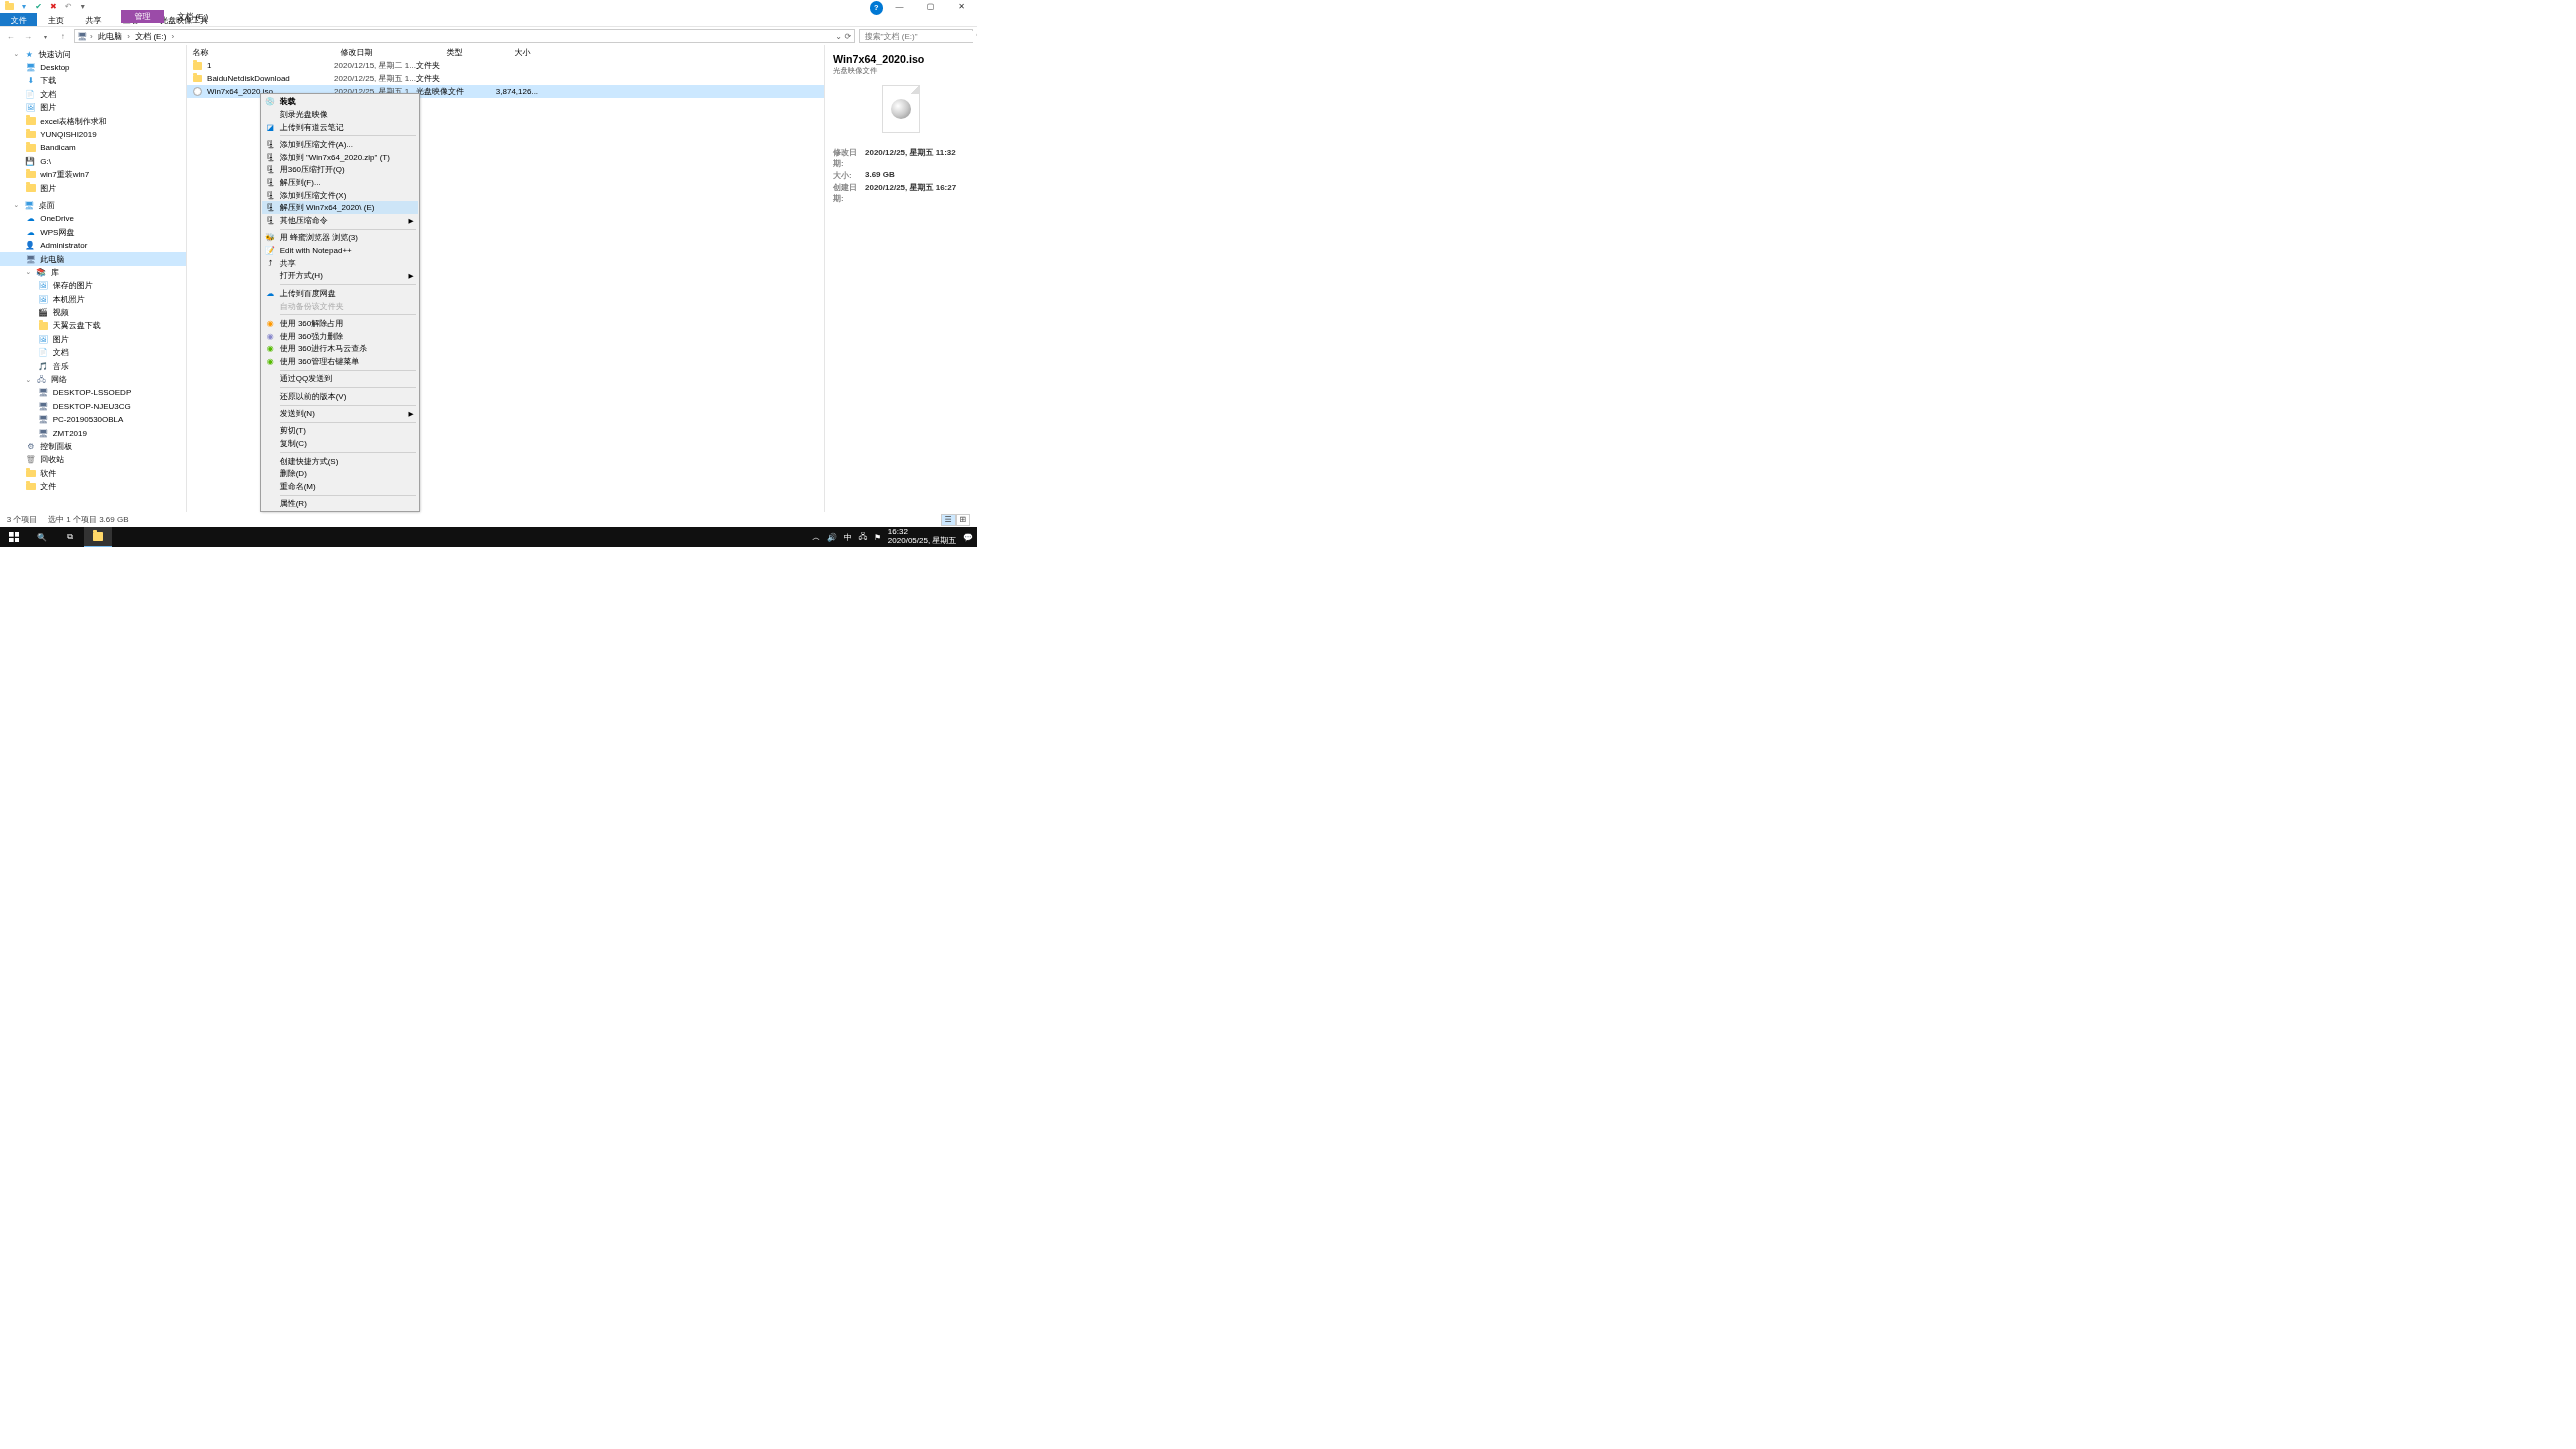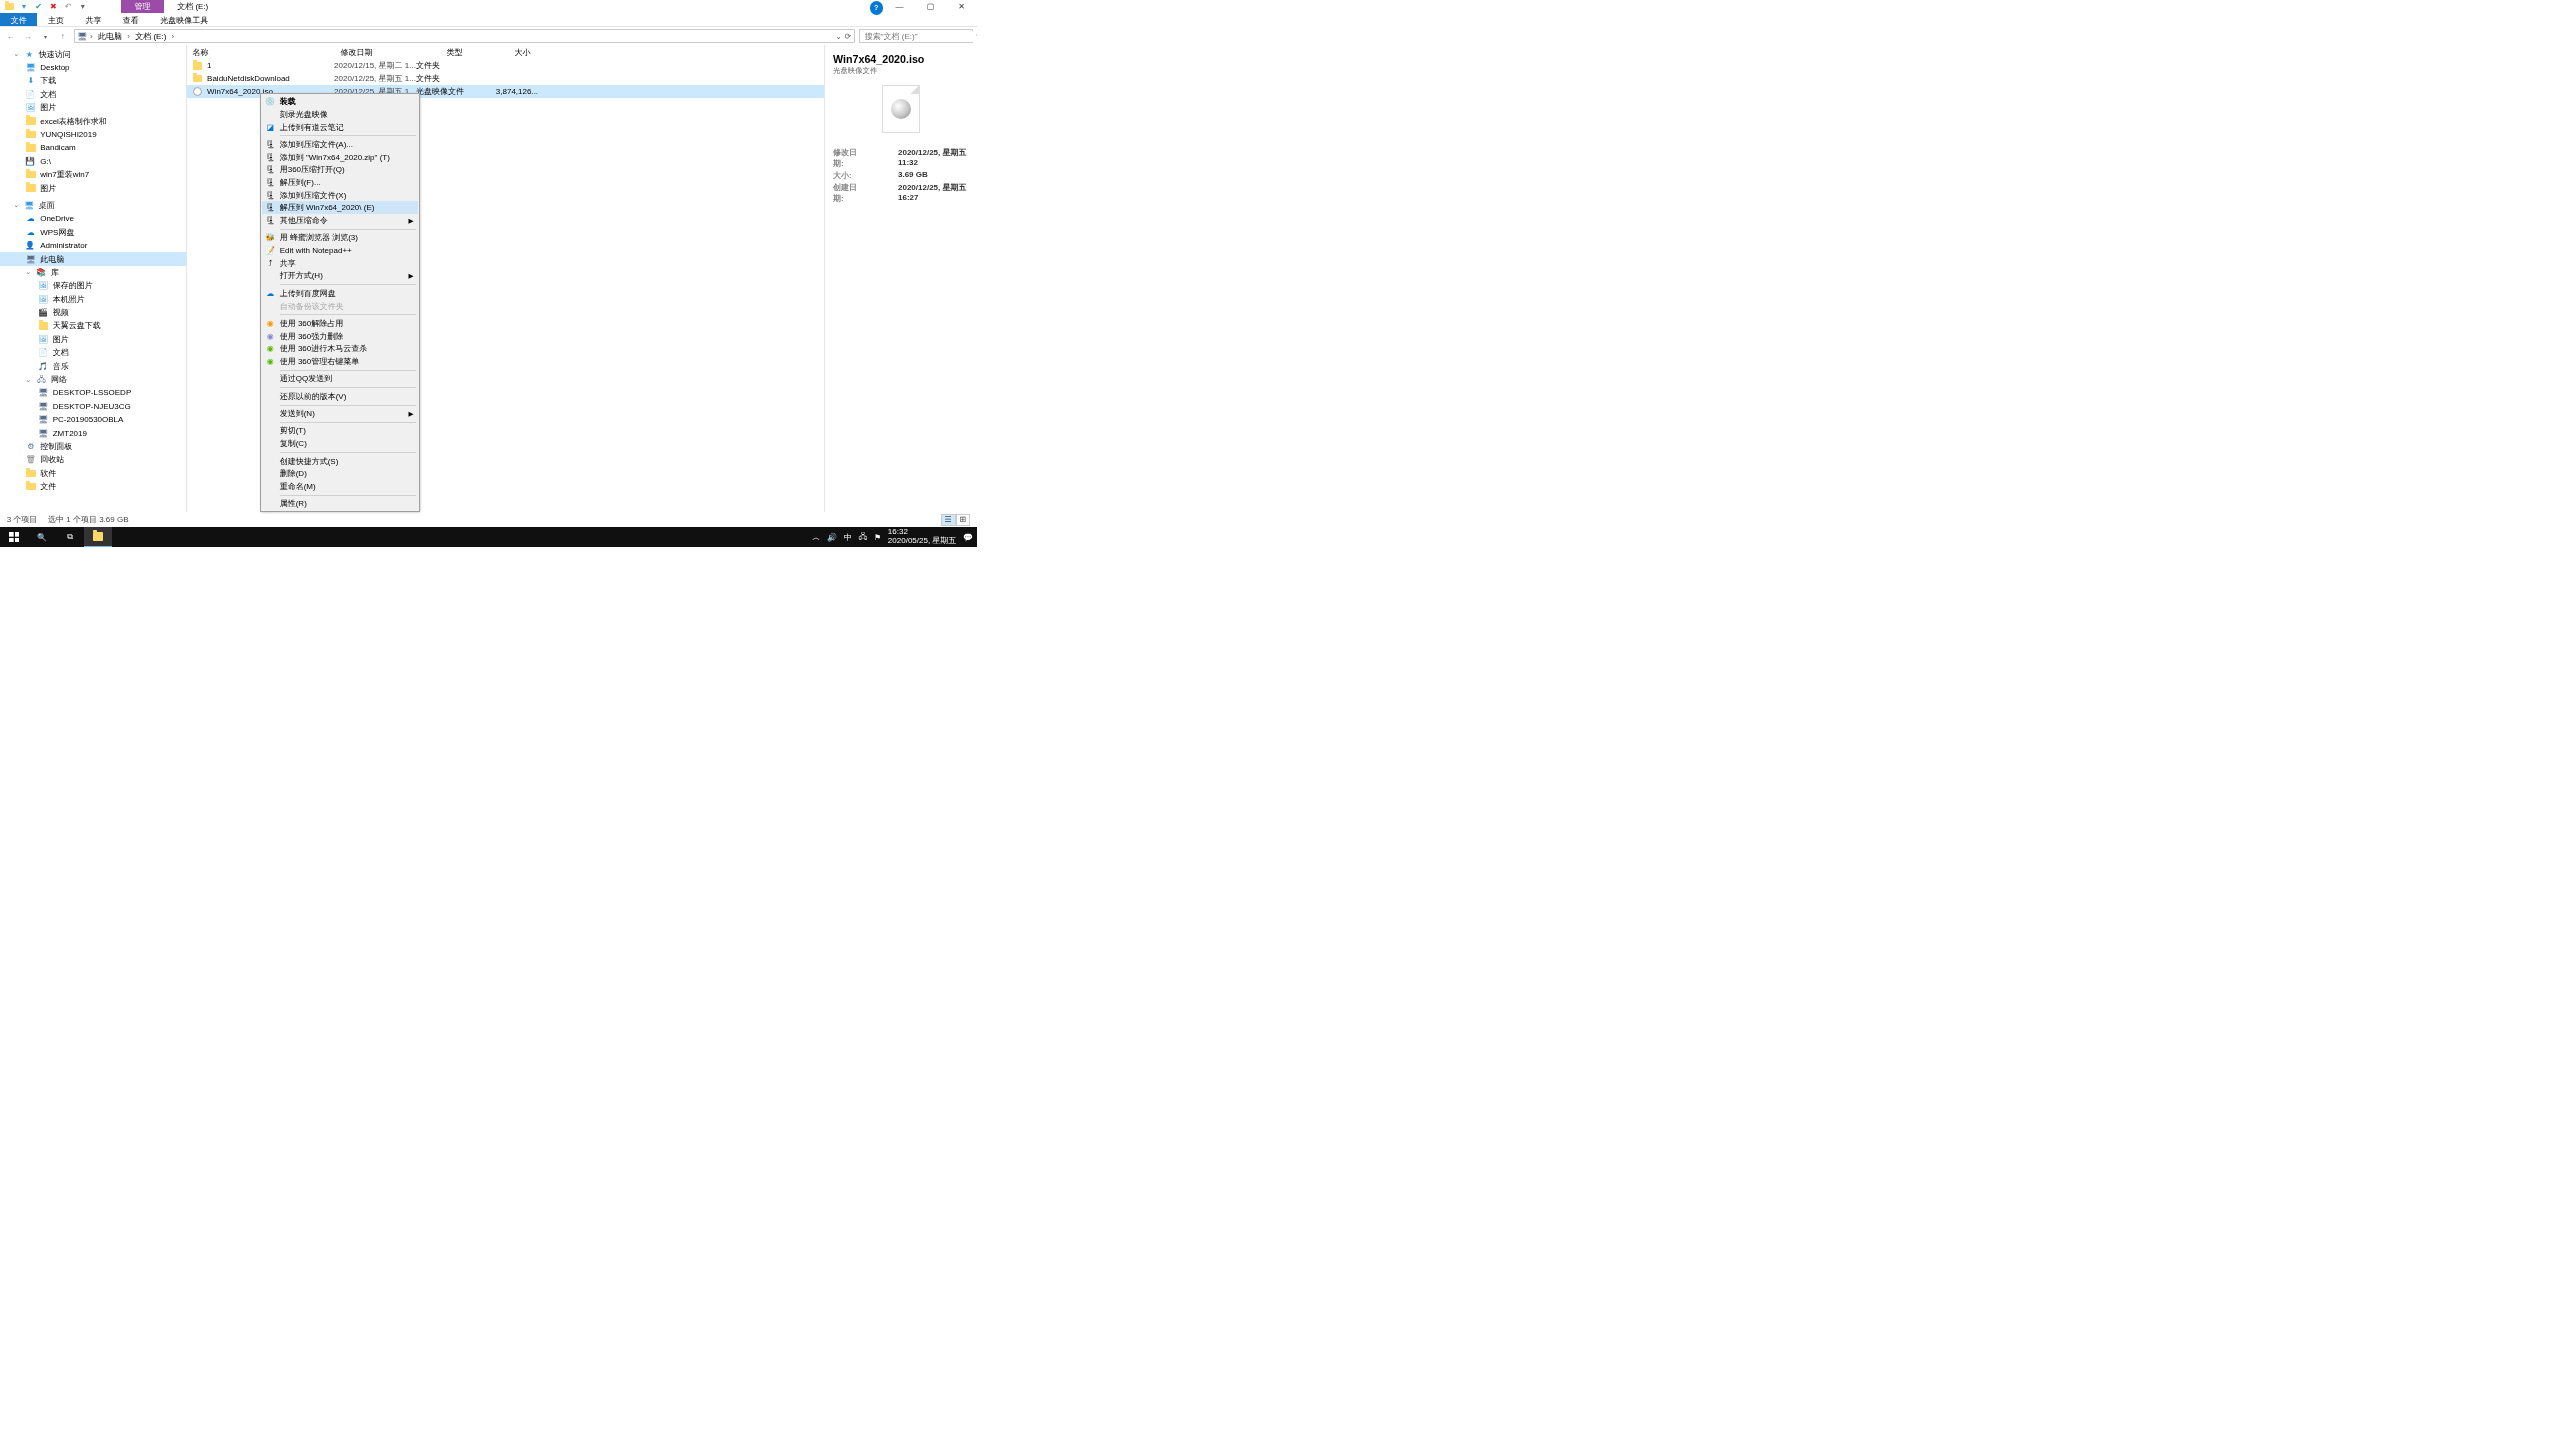--- a/index.html
+++ b/index.html
@@ -4,21 +4,21 @@
 <style>
 * { box-sizing: border-box; font-family: "Microsoft YaHei", "Segoe UI", sans-serif; font-size: 8px; }
 html, body { margin: 0; padding: 0; width: 977px; height: 547px; overflow: hidden; background: #fff; }
 
 .win { position: relative; width: 100%; height: 100%; }
 
 
 .titlebar { height: 13.4px; background: #fff; display: flex; align-items: center; }
 .qat { display: flex; align-items: center; gap: 4px; padding-left: 4px; }
 .qat .ico { width: 10.7px; height: 10.7px; display: inline-flex; align-items: center; justify-content: center; }
-.tabstrip { position: absolute; left: 121px; top: 0; height: 13.4px; display: flex; }
+.tabstrip { position: absolute; left: 121px; top: 10px; height: 13.4px; display: flex; }
 .toptab { padding: 1.3px 13.4px; font-size: 8px; }
 .toptab.ctx { background: #9b4ba8; color: #fff; }
 .wincontrols { position: absolute; right: 0; top: 0; display: flex; }
 .winbtn { width: 31px; height: 13.4px; display: flex; align-items: center; justify-content: center; color: #333; }
 .help { position: absolute; right: 94px; top: 1.3px; width: 13.4px; height: 13.4px; border-radius: 50%; background: #0078d4; color: #fff; display: flex; align-items: center; justify-content: center; font-size: 7.4px; font-weight: bold; }
 
 
 .ribbon { height: 14px; background: #fff; display: flex; border-bottom: 0.7px solid #e5e5e5; }
 .rtab { padding: 2px 10.7px; font-size: 8px; }
 .rtab.active { background: #1979ca; color: #fff; }
@@ -76,21 +76,21 @@
 
 .preview { width: 153px; border-left: 0.7px solid #e5e5e5; padding: 8px; }
 .preview h2 { font-size: 10.7px; font-weight: 600; margin: 0 0 1.3px; }
 .preview .sub { color: #666; font-size: 7.4px; margin-bottom: 9.4px; }
 .preview .thumb { width: 38px; height: 48px; border: 0.7px solid #ddd; margin: 0 auto 13.4px; position: relative; background: #fff; }
 .preview .thumb .dsc { position: absolute; top: 50%; left: 50%; transform: translate(-50%,-50%); width: 20px; height: 20px; border-radius: 50%; background: radial-gradient(circle at 35% 35%, #fff, #ccc, #888); }
 .preview .thumb::before { content: ""; position: absolute; right: 0; top: 0; width: 8px; height: 8px; background: linear-gradient(135deg, #fff 50%, #ddd 50%); }
 .meta { font-size: 7.4px; }
 .meta div { display: flex; margin-bottom: 1.3px; font-weight: bold; }
 .meta .k { width: 32px; color: #888; }
-.meta .v { flex: 1; color: #333; margin-left: 33px; }
+.meta .v { flex: 1; color: #333; }
 
 
 .status { position: absolute; bottom: 20px; left: 0; right: 0; height: 14.8px; display: flex; align-items: center; padding: 0 6.7px; gap: 10.7px; color: #444; font-size: 8px; }
 .status .viewbtns { margin-left: auto; display: flex; }
 .status .vb { width: 14.8px; height: 12px; border: 0.7px solid #ccc; display: flex; align-items: center; justify-content: center; }
 .status .vb.active { background: #cce8ff; }
 
 
 .taskbar { position: absolute; bottom: 0; left: 0; right: 0; height: 20px; background: #101010; display: flex; align-items: center; color: #fff; }
 .tbtn { width: 28px; height: 20px; display: flex; align-items: center; justify-content: center; }

